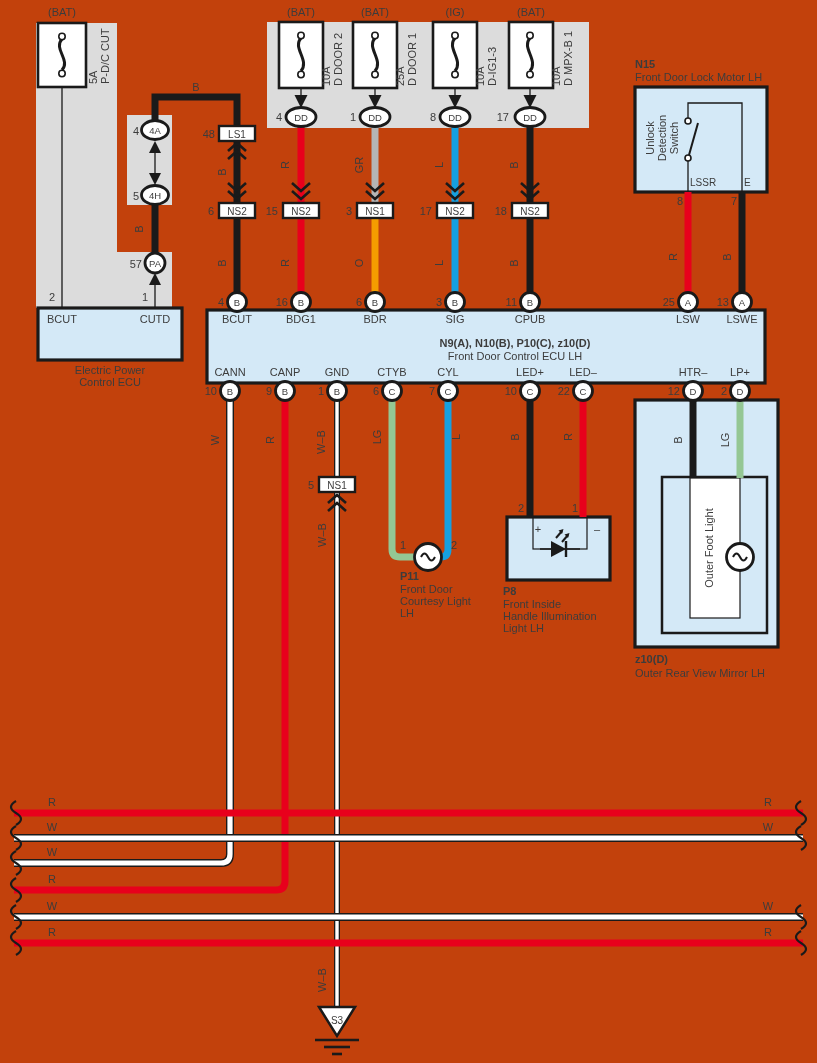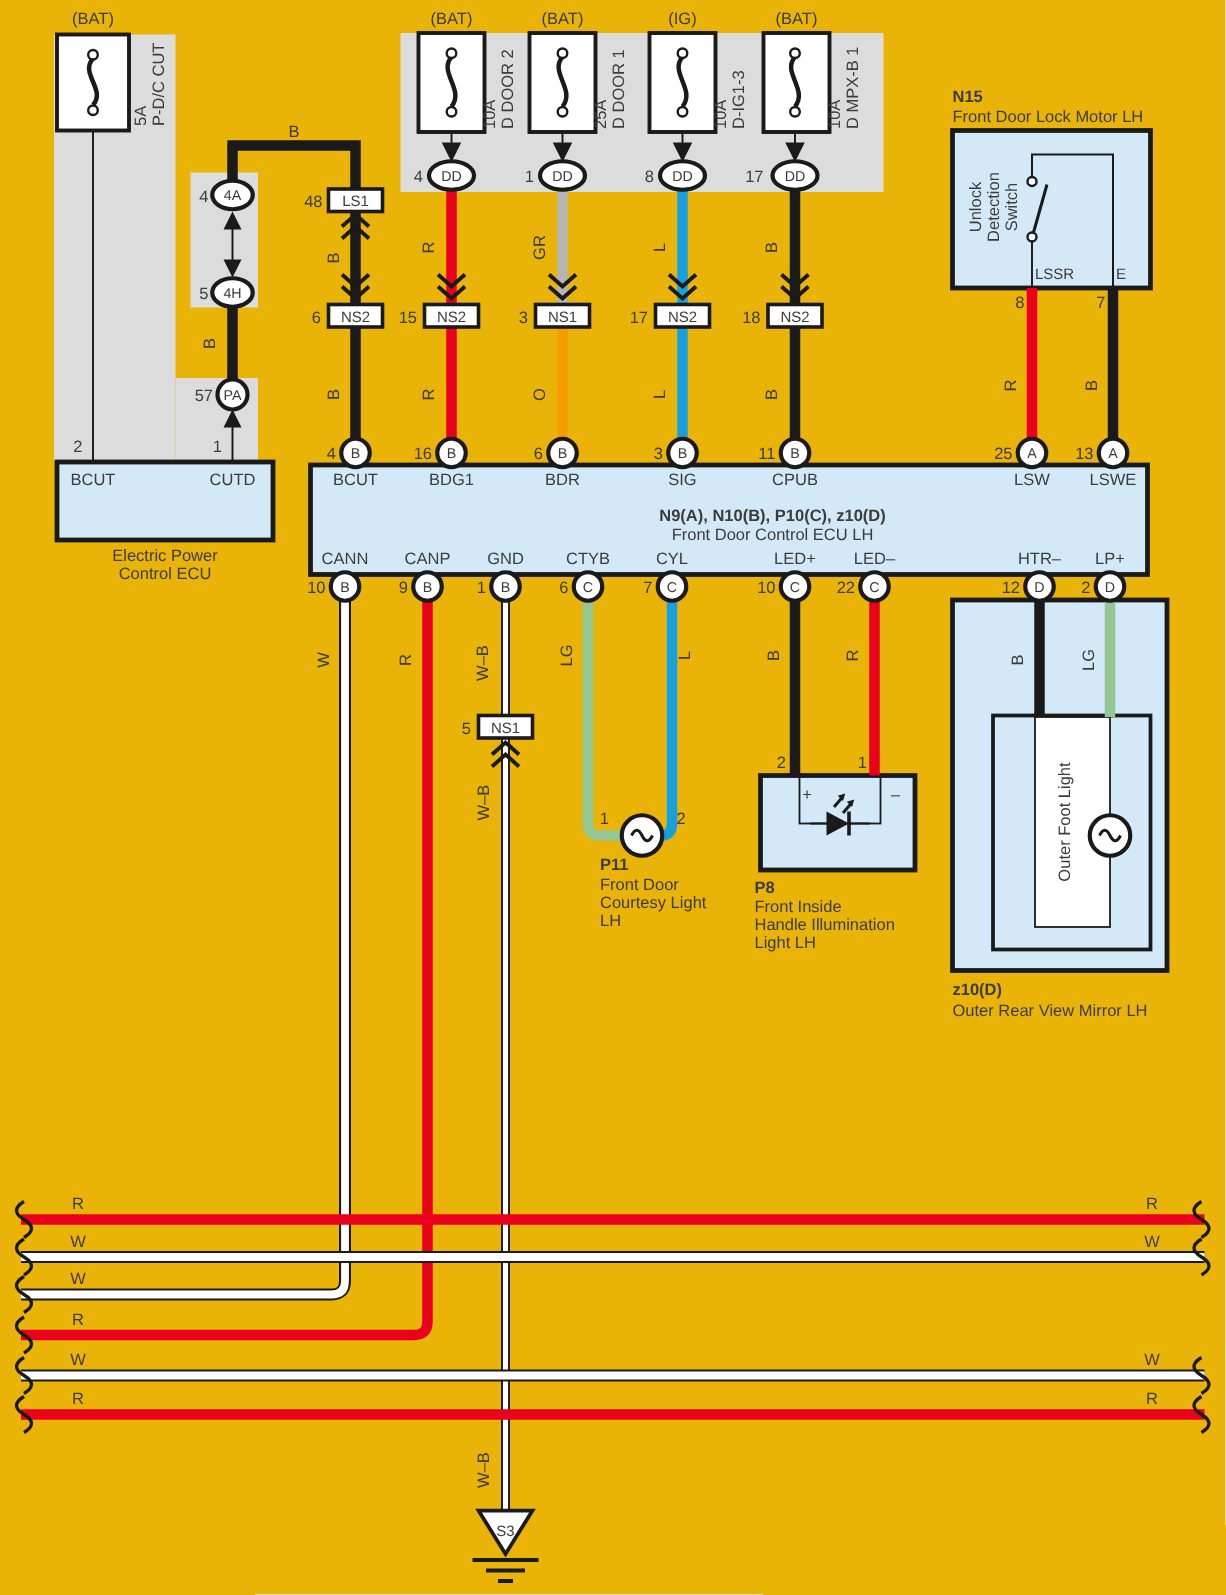--- a/index.html
+++ b/index.html
@@ -1,16 +1,16 @@
 <!DOCTYPE html>
 <html><head>
 <meta charset="utf-8">
 <style>
   html,body{margin:0;padding:0;background:#fff;}
-  .page{width:817px;height:1063px;position:relative;background:#eab308;}
+  .page{width:817px;height:1063px;position:relative;background:#c2410c;}
   svg text{font-family:"Liberation Sans",sans-serif;font-size:11px;fill:#3c3c3c;}
   text.b{font-weight:bold;}
   text.m{text-anchor:middle;}
   text.e{text-anchor:end;}
   text.s10{font-size:10px;}
   text.s95{font-size:9.5px;}
   .shade{fill:#dcdcdc;}
   .bluebox{stroke:#1a1a1a;stroke-width:3.2;}
   .fusebox{fill:#fff;stroke:#1a1a1a;stroke-width:2.6;}
   .fuseln{fill:none;stroke:#1a1a1a;stroke-width:3;}

